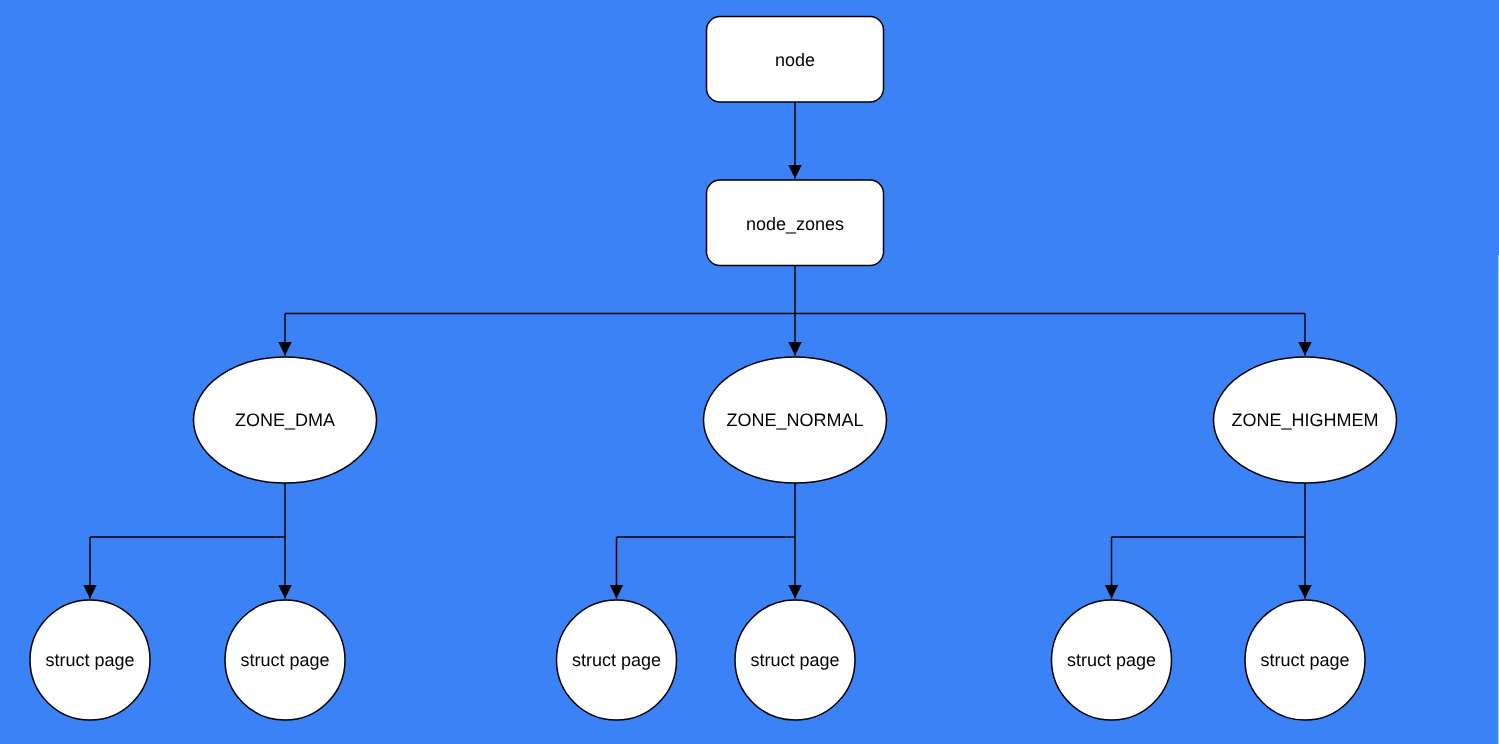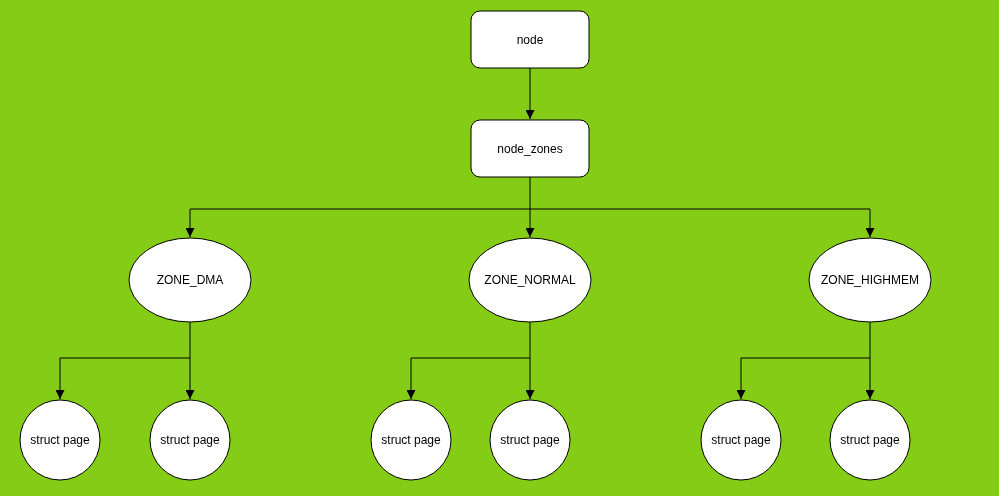--- a/index.html
+++ b/index.html
@@ -8,21 +8,21 @@
     background: #ffffff;
     width: 999px;
     height: 496px;
     overflow: hidden;
     font-family: "Liberation Sans", sans-serif;
   }
   .diagram-stage {
     position: relative;
     width: 999px;
     height: 496px;
-    background: #84cc16;
+    background: #3b82f6;
   }
   svg { display: block; }
   .shape {
     fill: #ffffff;
     stroke: #000000;
     stroke-width: 1;
   }
   .edge {
     fill: none;
     stroke: #000000;

